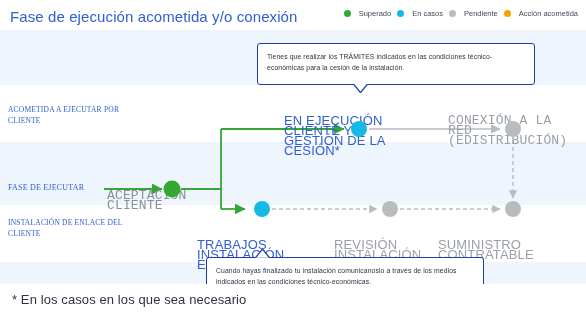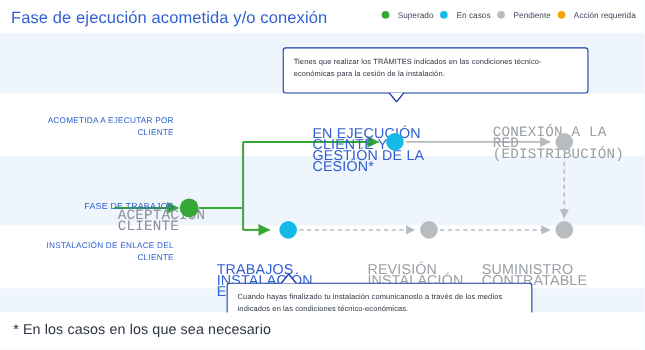--- a/index.html
+++ b/index.html
@@ -27,22 +27,23 @@
 
   
   .stage{position:absolute;left:0;top:30px;width:586px;height:254px;background:#eff5fc;}
   .band{position:absolute;left:0;width:586px;background:#ffffff;}
   .band-1{top:55px;height:57px;}
   .band-2{top:175px;height:57px;}
 
   
   .rowlabel{
     position:absolute;
-    font-size:7.5px;color:#2f5fd0;text-align:right;line-height:11px;
+    font-size:7.5px;color:#2f5fd0;text-align:left;line-height:11px;
     letter-spacing:.2px;
+    font-family:Liberation Serif, serif;
   }
   .rowlabel.r1{left:8px;top:74px;width:150px;}
   .rowlabel.r2{left:8px;top:152px;width:150px;font-size:8px;}
   .rowlabel.r3{left:8px;top:187px;width:150px;}
 
   
   .node{
     position:absolute;border-radius:50%;
     transform:translate(-50%,-50%);
   }
@@ -103,21 +104,21 @@
       <div class="legend-item">
         <span class="legend-dot" style="background:#14b9e8"></span>
         <span class="legend-label">En casos</span>
       </div>
       <div class="legend-item">
         <span class="legend-dot" style="background:#b9bcbf"></span>
         <span class="legend-label">Pendiente</span>
       </div>
       <div class="legend-item">
         <span class="legend-dot" style="background:#f5a306"></span>
-        <span class="legend-label">Acción requerida</span>
+        <span class="legend-label">Acción acometida</span>
       </div>
     </div>
   </div>
 
   <div class="stage">
 
     <div class="band band-1"></div>
     <div class="band band-2"></div>
 
     <svg class="wires" viewBox="0 0 586 254">
@@ -143,21 +144,21 @@
 
       <line x1="272" y1="179" x2="377" y2="179" stroke="#b9bcbf" stroke-width="1.4" stroke-dasharray="4 3" marker-end="url(#ah-gray)"></line>
 
       <line x1="400" y1="179" x2="500" y2="179" stroke="#b9bcbf" stroke-width="1.4" stroke-dasharray="4 3" marker-end="url(#ah-gray)"></line>
 
       <line x1="513" y1="110" x2="513" y2="168" stroke="#b9bcbf" stroke-width="1.4" stroke-dasharray="4 3" marker-end="url(#ah-gray)"></line>
     </svg>
 
     <div class="rowlabel r1" style="white-space:pre-line">ACOMETIDA A EJECUTAR POR
 CLIENTE</div>
-    <div class="rowlabel r2">FASE DE TRABAJOS</div>
+    <div class="rowlabel r2">FASE DE EJECUTAR</div>
     <div class="rowlabel r3" style="white-space:pre-line">INSTALACIÓN DE ENLACE DEL
 CLIENTE</div>
 
     <div class="caption graydk" style="left:172px;top:141px;width:130px;">ACEPTACIÓN CLIENTE</div>
 
     <div class="caption blue" style="left:359px;top:66px;width:150px;">EN EJECUCIÓN CLIENTE Y
 GESTIÓN DE LA CESIÓN*</div>
 
     <div class="caption gray" style="left:513px;top:66px;width:130px;font-family:Liberation Mono, monospace;">CONEXIÓN A LA RED
 (EDISTRIBUCIÓN)</div>

